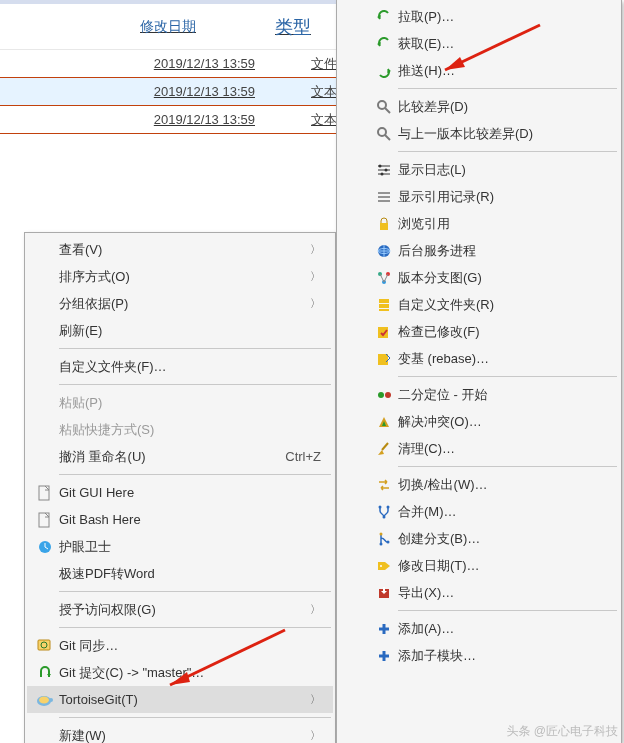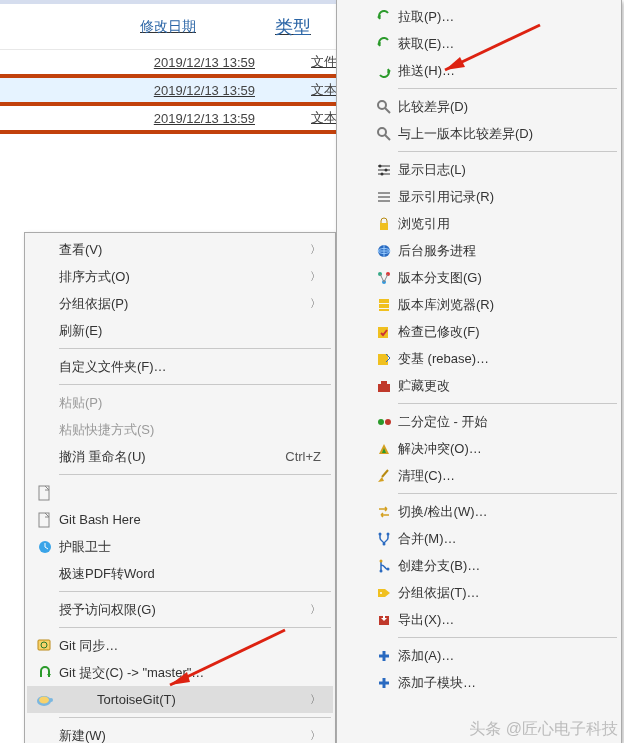--- a/index.html
+++ b/index.html
@@ -25,21 +25,21 @@
     border-bottom: 1px solid #e8e8e8;
     height: 50px;
     align-items: center;
   }
   .col-date { width: 275px; padding-left: 140px; color: #2b65a6; font-size: 14px; }
   .col-type { width: 90px; color: #2b65a6; font-size: 18px; }
   .bg-row {
     display: flex;
     height: 28px;
     align-items: center;
-    border-bottom: 4px solid #c2410c;
+    border-bottom: 1px solid #c2410c;
   }
   .bg-row .col-date { text-align: right; padding-right: 20px; padding-left:0; color:#444; font-size:13px;}
   .bg-row .col-type { color: #444; font-size:13px;margin-left:36px; }
   .bg-row.sel { background: #e6f3ff; }
 
   
   .menu {
     position: absolute;
     background: #f5f5f5;
     border: 1px solid #aaa;
@@ -47,21 +47,21 @@
     padding: 3px 2px;
   }
   .menu-item {
     display: flex;
     align-items: center;
     height: 27px;
     padding: 0 12px 0 4px;
     position: relative;
     white-space: nowrap;
   }
-  .menu-item.hover { background: #ddd; gap: 38px; }
+  .menu-item.hover { background: #ddd; }
   .menu-item.disabled { color: #9a9a9a; }
   .icon-slot {
     width: 28px;
     height: 20px;
     display: flex;
     align-items: center;
     justify-content: center;
     flex-shrink: 0;
   }
   .label-slot { flex: 1 1 auto; }
@@ -83,21 +83,21 @@
 
   
   .red-arrow {
     position: absolute;
     pointer-events: none;
   }
   .watermark {
     position: absolute;
     right: 6px;
     bottom: 3px;
-    font-size: 16px;
+    font-size: 12px;
     color: #bcbcbc;
     font-family: sans-serif;
   }
 </style>
 </head>
 <body>
 
 <div class="bg-table">
   <div class="bg-header">
     <div class="col-date">修改日期</div>
@@ -157,20 +157,21 @@
     <span class="shortcut-slot">Ctrl+Z</span>
   </div>
   <div class="sep"></div>
   <div class="menu-item">
     <span class="icon-slot">
       <svg width="16" height="16">
           <rect x="2" y="1" width="10" height="14" fill="none" stroke="#888"></rect>
           <polyline points="8,1 12,5 8,5" fill="none" stroke="#888"></polyline>
         </svg>
     </span>
+    <span class="label-slot">Git GUI Here</span>
   </div>
   <div class="menu-item">
     <span class="icon-slot">
       <svg width="16" height="16">
           <rect x="2" y="1" width="10" height="14" fill="none" stroke="#888"></rect>
           <polyline points="8,1 12,5 8,5" fill="none" stroke="#888"></polyline>
         </svg>
     </span>
     <span class="label-slot">Git Bash Here</span>
   </div>
@@ -333,48 +334,39 @@
     <span class="label-slot">版本分支图(G)</span>
   </div>
   <div class="menu-item">
     <span class="icon-slot">
         <svg width="16" height="16">
           <rect x="3" y="2" width="10" height="4" fill="#f0c020"></rect>
           <rect x="3" y="7" width="10" height="4" fill="#f0c020"></rect>
           <rect x="3" y="12" width="10" height="2" fill="#f0c020"></rect>
         </svg>
       </span>
-    <span class="label-slot">版本库浏览器(R)</span>
+    <span class="label-slot">自定义文件夹(R)</span>
   </div>
   <div class="menu-item">
     <span class="icon-slot">
         <svg width="16" height="16">
           <rect x="2" y="3" width="10" height="11" fill="#f0c020"></rect>
           <path d="M5 9l2 2 4-5" stroke="#c33" fill="none" stroke-width="2"></path>
         </svg>
       </span>
     <span class="label-slot">检查已修改(F)</span>
   </div>
   <div class="menu-item">
     <span class="icon-slot">
         <svg width="16" height="16">
           <rect x="2" y="3" width="10" height="11" fill="#f0c020"></rect>
           <path d="M10 3l4 4-4 4" stroke="#2a6ac0" fill="none"></path>
         </svg>
       </span>
     <span class="label-slot">变基 (rebase)…</span>
-  </div>
-  <div class="menu-item">
-    <span class="icon-slot">
-        <svg width="16" height="16">
-          <rect x="2" y="6" width="12" height="8" fill="#c0392b"></rect>
-          <rect x="5" y="3" width="6" height="3" fill="#c0392b"></rect>
-        </svg>
-      </span>
-    <span class="label-slot">贮藏更改</span>
   </div>
   <div class="sep"></div>
   <div class="menu-item">
     <span class="icon-slot">
         <svg width="16" height="16">
           <circle cx="5" cy="8" r="3" fill="#2a9a2a"></circle>
           <circle cx="12" cy="8" r="3" fill="#c0392b"></circle>
         </svg>
       </span>
     <span class="label-slot">二分定位 - 开始</span>
@@ -428,21 +420,21 @@
       </span>
     <span class="label-slot">创建分支(B)…</span>
   </div>
   <div class="menu-item">
     <span class="icon-slot">
         <svg width="16" height="16">
           <polygon points="2,4 9,4 14,8 9,12 2,12" fill="#f0c020"></polygon>
           <circle cx="5" cy="8" r="1" fill="#fff"></circle>
         </svg>
       </span>
-    <span class="label-slot">分组依据(T)…</span>
+    <span class="label-slot">修改日期(T)…</span>
   </div>
   <div class="menu-item">
     <span class="icon-slot">
         <svg width="16" height="16">
           <rect x="3" y="4" width="10" height="9" fill="#c0392b"></rect>
           <line x1="8" y1="2" x2="8" y2="8" stroke="#fff" stroke-width="2"></line>
           <polygon points="8,9 5,6 11,6" fill="#fff"></polygon>
         </svg>
       </span>
     <span class="label-slot">导出(X)…</span>

